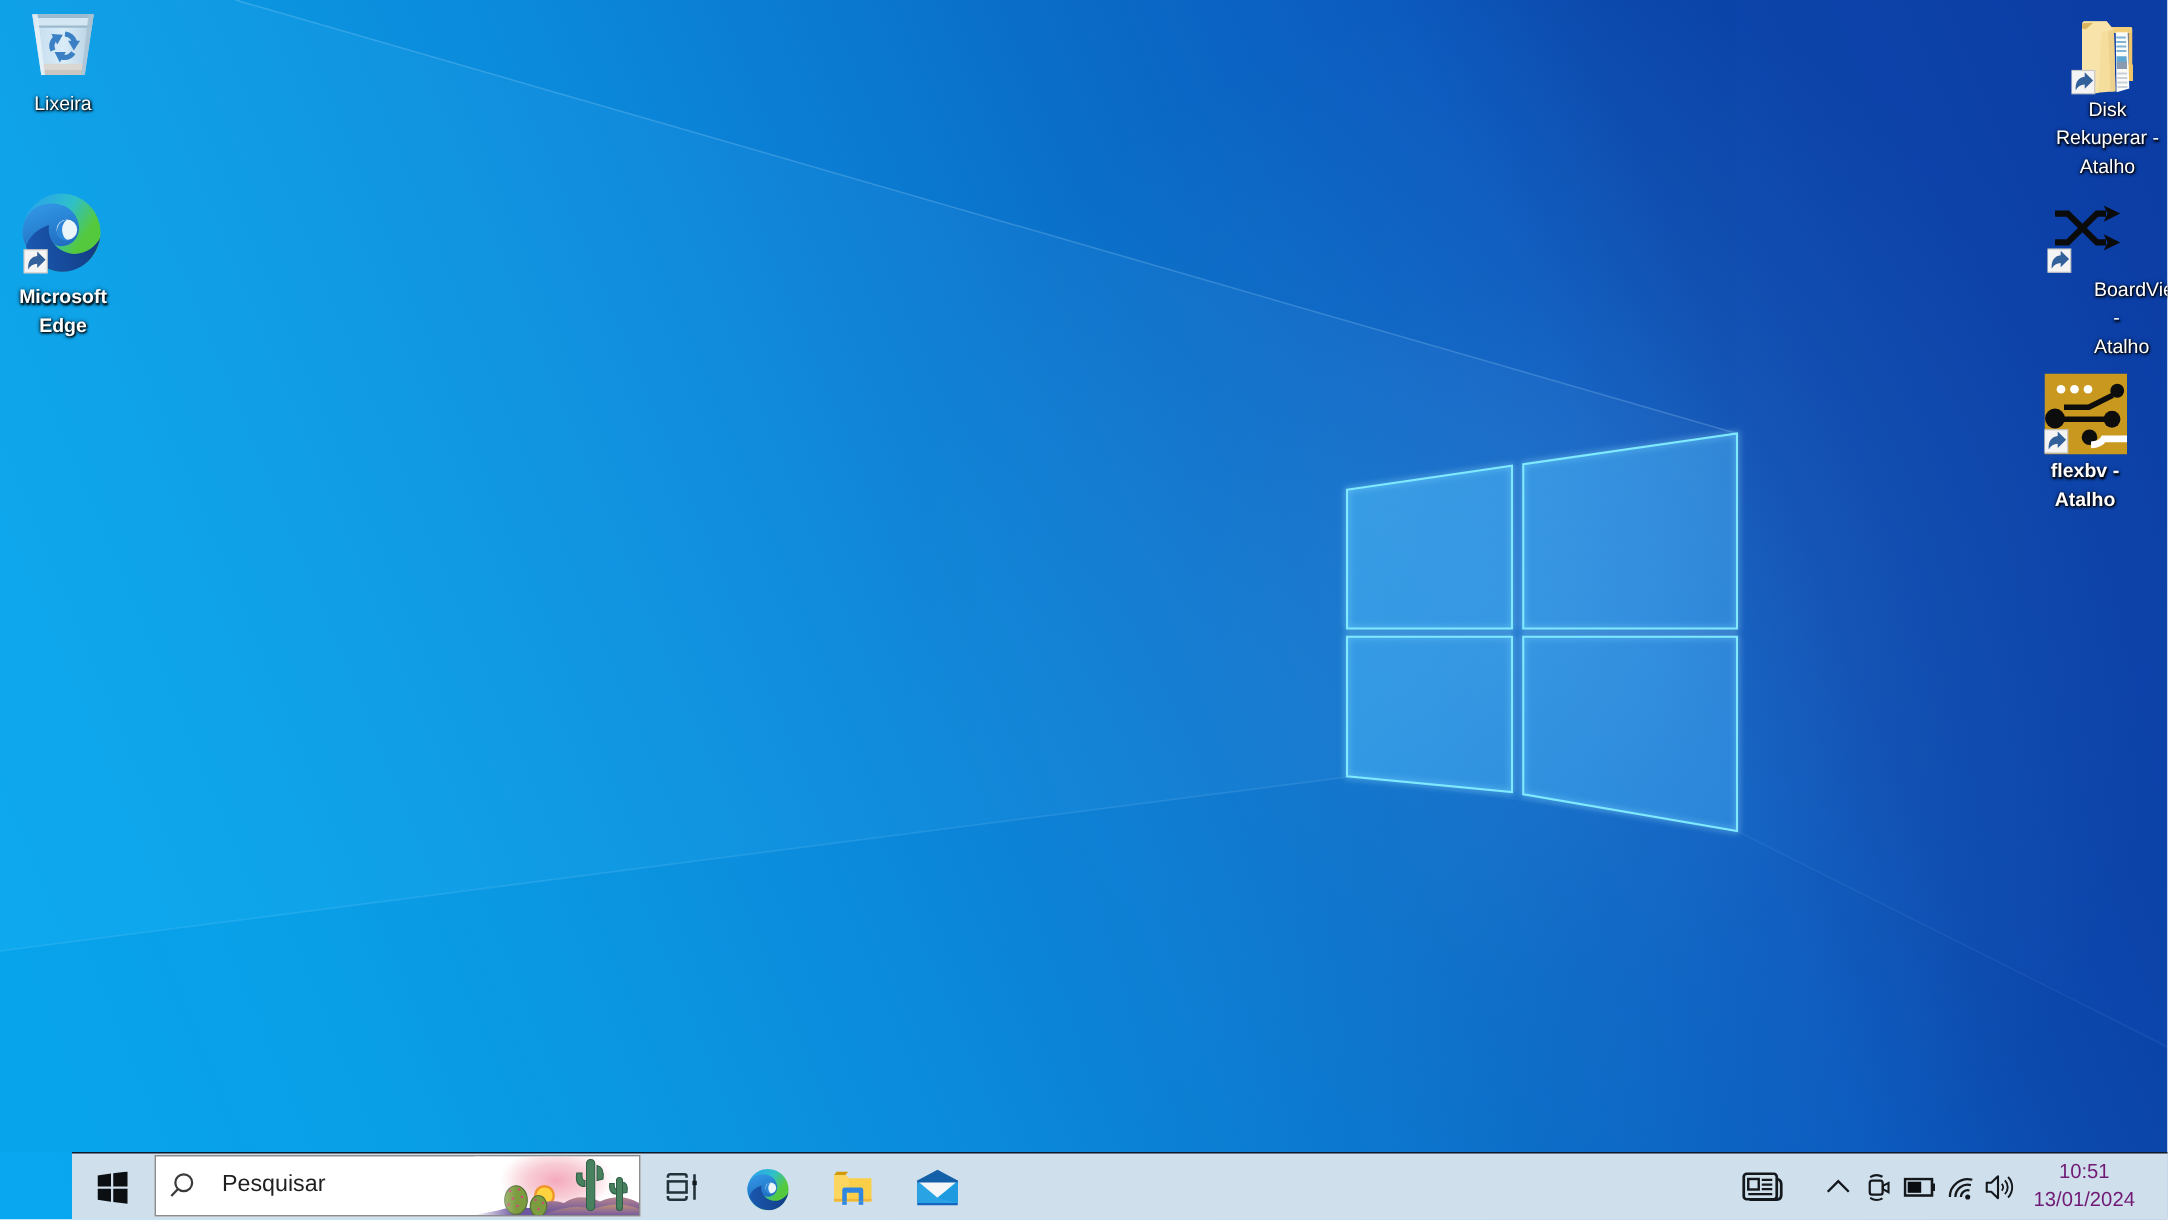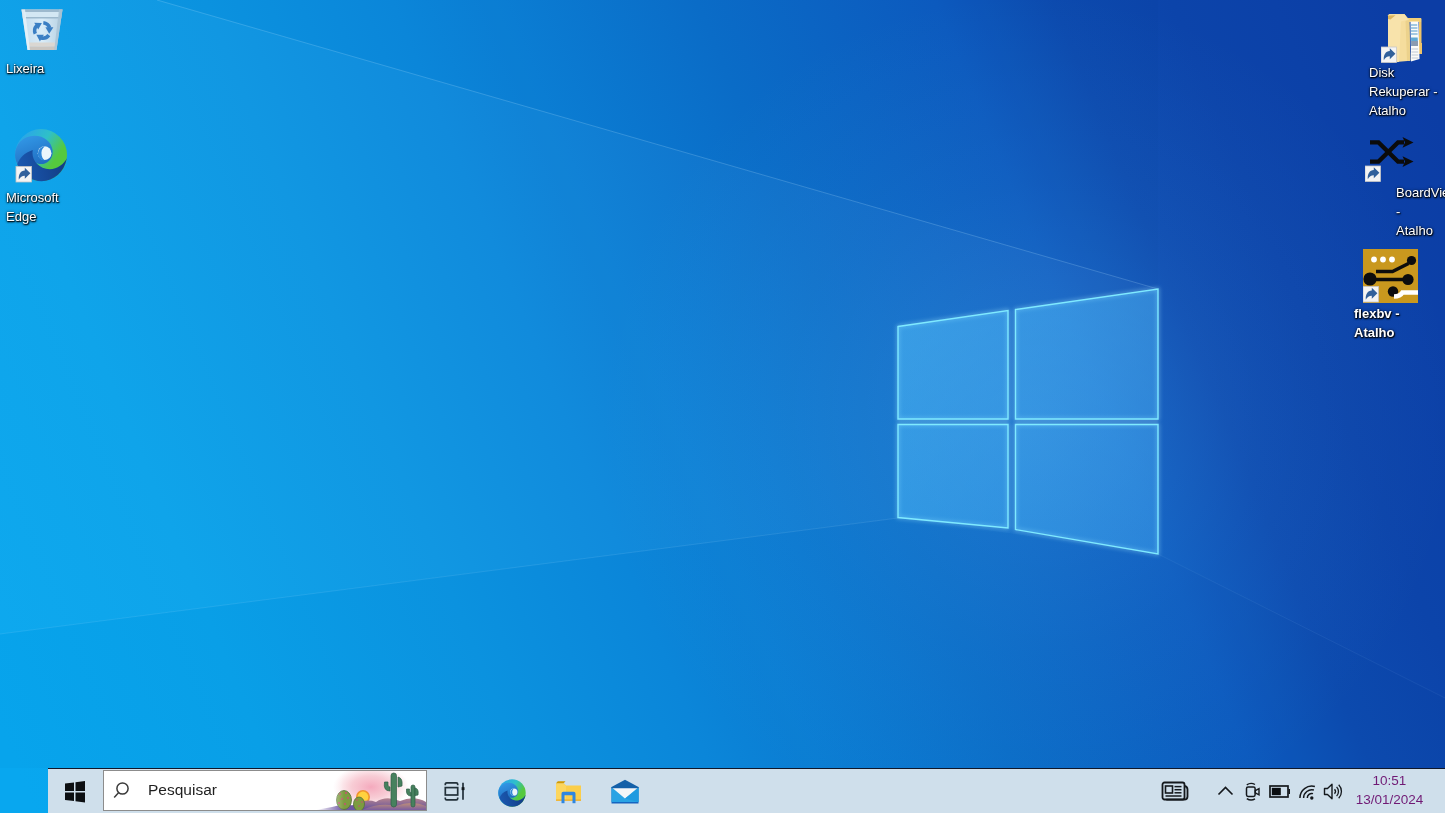--- a/index.html
+++ b/index.html
@@ -1,19 +1,19 @@
 <!DOCTYPE html>
 <html><head>
 <meta charset="utf-8">
 <style>
   html,body{margin:0;padding:0;}
   body{width:1445px;height:813px;overflow:hidden;position:relative;
        font-family:"Liberation Sans",sans-serif;}
   #wall{position:absolute;left:0;top:0;}
-  .dicon{position:absolute;}
+  .dicon{position:absolute;text-align:center;}
   .dlab{color:#fff;font-size:13px;line-height:19px;
         text-shadow:0 1px 2px rgba(0,0,0,.95),0 0 3px rgba(0,0,0,.65),1px 1px 1px rgba(0,0,0,.75);}
   #taskbar{position:absolute;left:0;top:768px;width:1445px;height:45px;
            background:#cfdfeb;border-top:1px solid #0f172a;box-sizing:border-box;margin-left:48px;}
   .tbi{position:absolute;}
   #searchbox{position:absolute;left:55px;top:1px;width:324px;height:41px;
              background:#fff;border:1px solid #8c8c8c;box-sizing:border-box;}
   #searchtext{position:absolute;left:44px;top:9.5px;font-size:15.5px;color:#1f1f1f;}
   #clock{position:absolute;left:1300px;top:1.5px;width:83px;text-align:center;
          color:#701a75;font-size:13.5px;line-height:19.5px;}
@@ -121,21 +121,21 @@
         <path d="M -7.2 3.2 A 7.6 7.6 0 0 1 -5.9 -4.9" fill="none" stroke="#3b7fc4" stroke-width="3.5"></path>
         <polygon points="-8.3,-7.8 -0.6,-7.4 -4.3,-0.9" fill="#3b7fc4"></polygon>
       </g>
       <use href="#rarm" transform="rotate(120)"></use>
       <use href="#rarm" transform="rotate(240)"></use>
     </g>
     </svg>
   <div class="dlab" style="margin-top:3px;">Lixeira</div>
 </div>
 
-<div class="dicon" style="left:6px;top:127px;width:72px;">
+<div class="dicon" style="left:6px;top:127px;width:72px;font-weight:bold;">
   <svg width="56" height="60" viewBox="0 0 56 60" style="display:block;margin:0 auto;">
     <g transform="translate(0.5,1.5) scale(1.106)">
         <use href="#edgelogo"></use>
       </g>
     <use href="#shortcut" transform="translate(2,39.5)"></use>
   </svg>
   <div class="dlab" style="margin-top:1px;">Microsoft<br>Edge</div>
 </div>
 
 <div class="dicon" style="left:1354px;top:8px;width:72px;margin-left:15px;">

